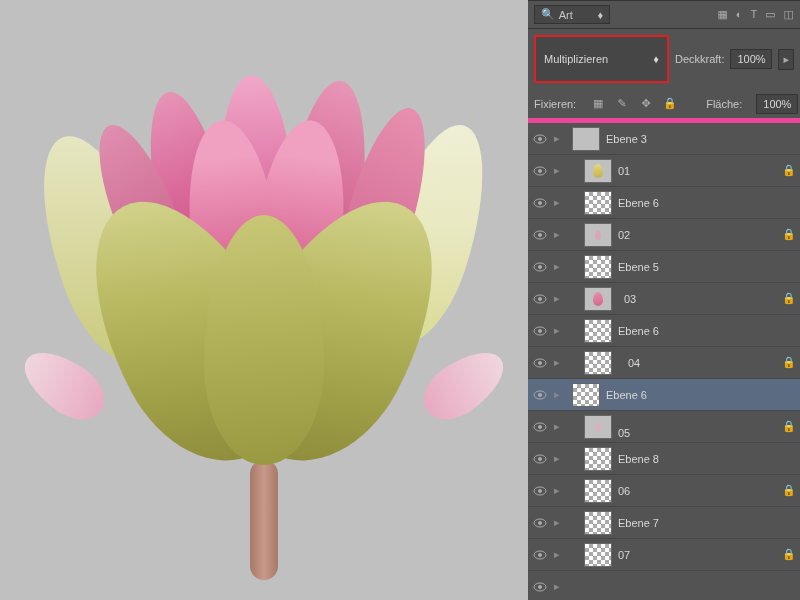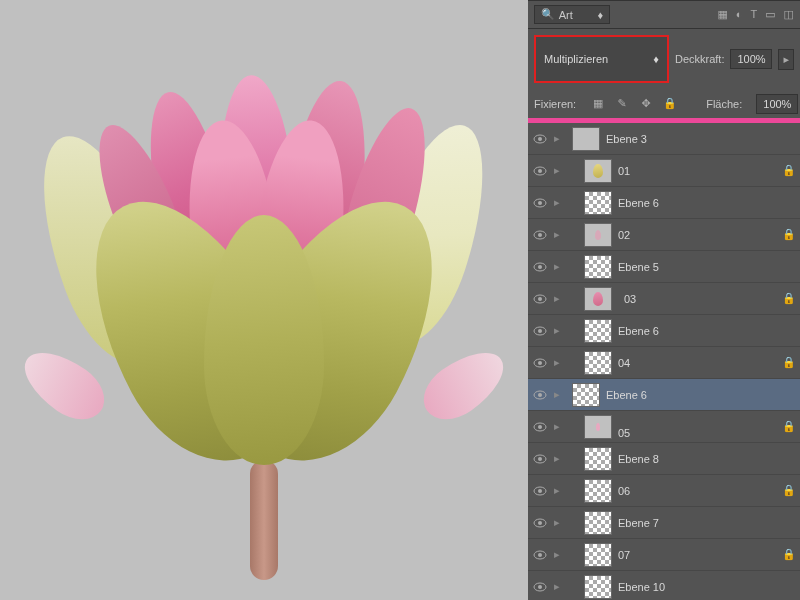--- a/index.html
+++ b/index.html
@@ -218,21 +218,21 @@
         </div>
       </div>
       <div class="layer">
         <div class="eye">
           <svg width="14" height="10" viewBox="0 0 14 10">
             <ellipse cx="7" cy="5" rx="6" ry="4" fill="none" stroke="#aaa"></ellipse>
             <circle cx="7" cy="5" r="2" fill="#aaa"></circle>
           </svg>
         </div>
         <div class="expand">▸</div>
-        <div class="indent" style="display:flex;align-items:center;gap:6px">
+        <div class="indent" style="display:flex;align-items:center;gap:16px">
           <div class="thumb checker"></div>
           <span class="layer-name link">04</span>
         </div>
         <div class="lock-indicator">🔒</div>
       </div>
       <div class="layer selected">
         <div class="eye">
           <svg width="14" height="10" viewBox="0 0 14 10">
             <ellipse cx="7" cy="5" rx="6" ry="4" fill="none" stroke="#aaa"></ellipse>
             <circle cx="7" cy="5" r="2" fill="#aaa"></circle>
@@ -317,19 +317,15 @@
         <div class="lock-indicator">🔒</div>
       </div>
       <div class="layer">
         <div class="eye">
           <svg width="14" height="10" viewBox="0 0 14 10">
             <ellipse cx="7" cy="5" rx="6" ry="4" fill="none" stroke="#aaa"></ellipse>
             <circle cx="7" cy="5" r="2" fill="#aaa"></circle>
           </svg>
         </div>
         <div class="expand">▸</div>
-        <div class="indent" style="display:flex;align-items:center;gap:6px">
-          <div class="thumb checker"></div>
-          <span class="layer-name">Ebene 10</span>
-        </div>
       </div>
     </div>
 </div>
 
 </body></html>

